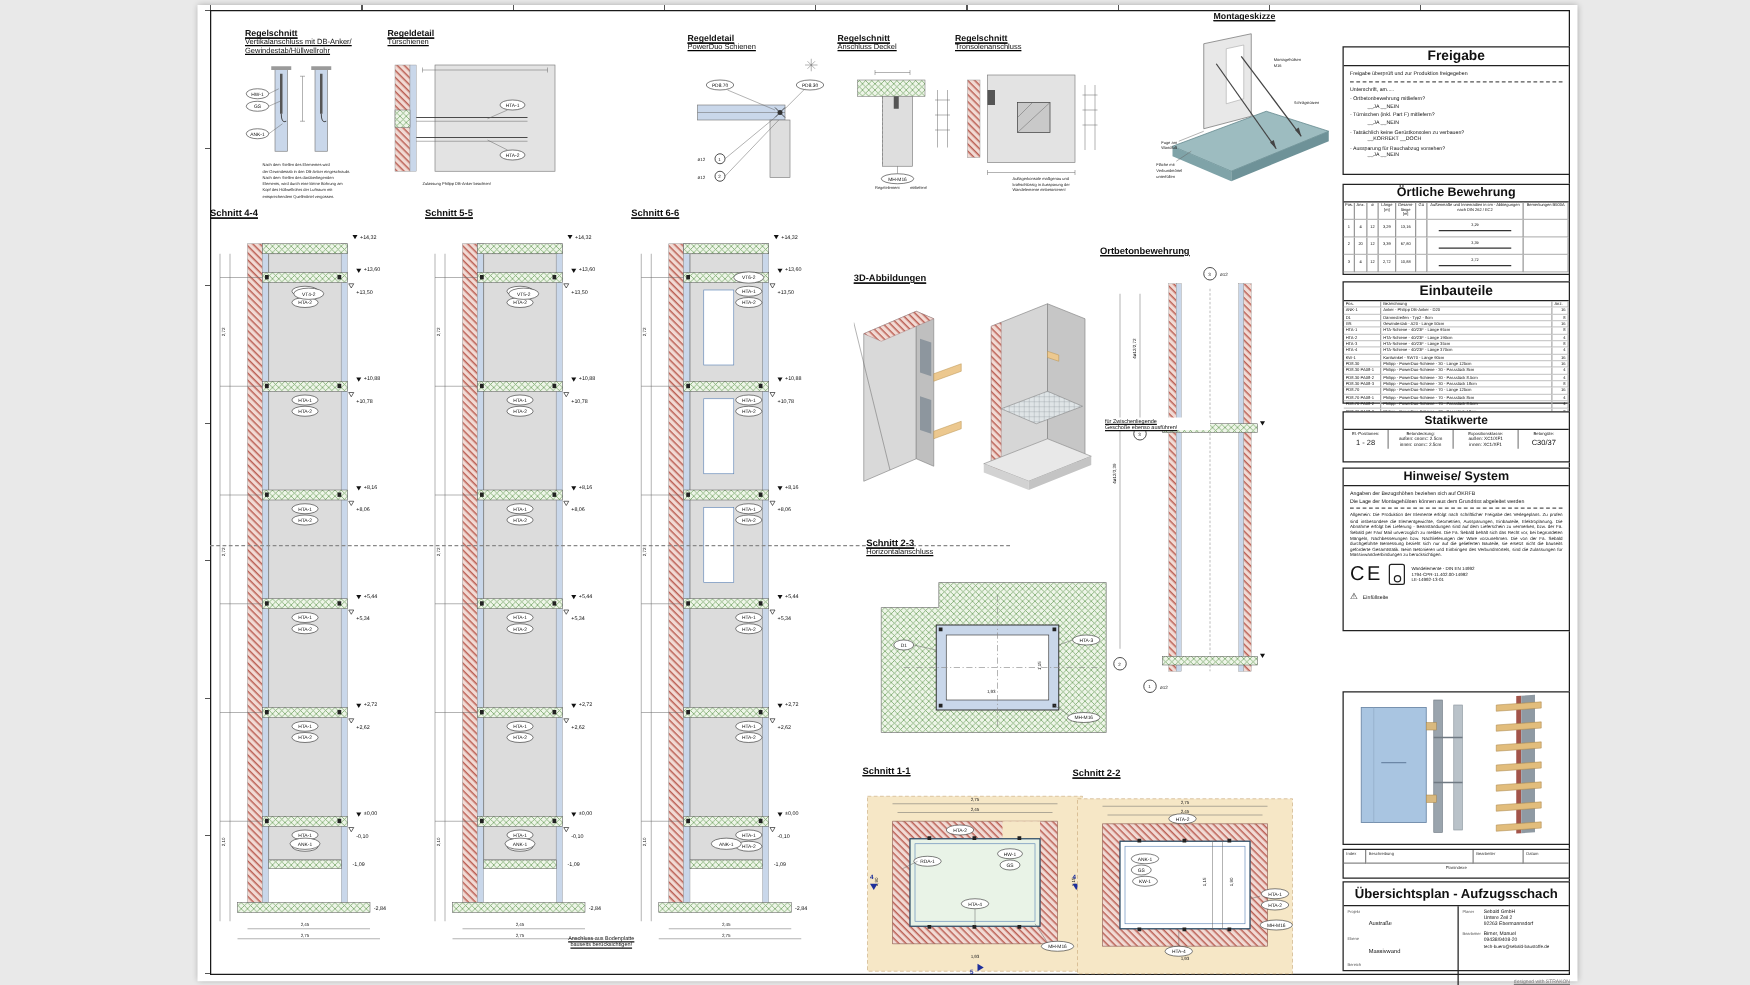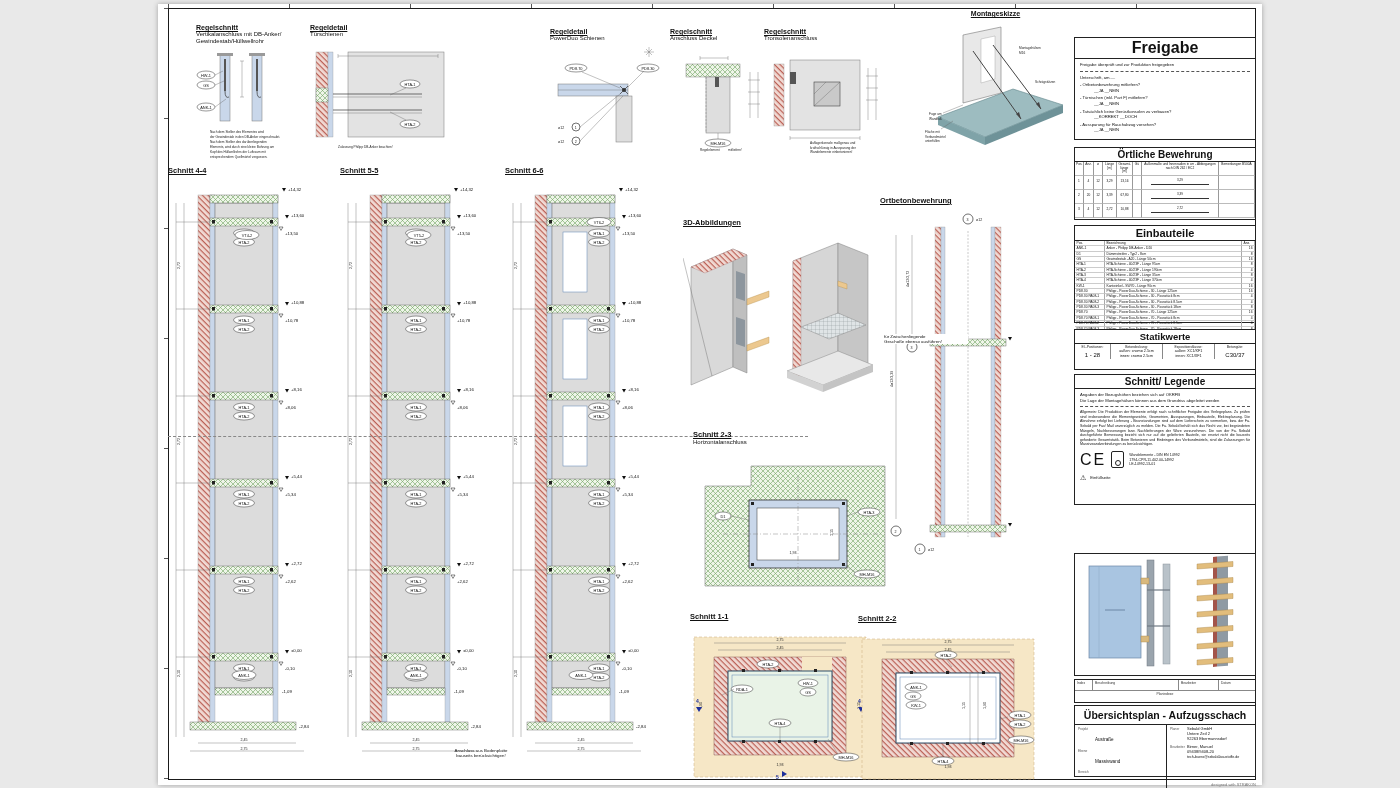--- a/index.html
+++ b/index.html
@@ -1,17 +1,17 @@
 <!DOCTYPE html>
 <html><head>
 <meta charset="utf-8">
 <style>
   html,body{margin:0;padding:0;background:#e9e9e9;font-family:"Liberation Sans",sans-serif;}
   .stage{position:relative;width:1400px;height:788px;background:#e9e9e9;overflow:hidden;}
-  .abs{position:absolute;}
+  .abs{position:absolute;text-decoration:underline;}
   .sheet{position:absolute;left:158px;top:4px;width:1104px;height:781px;background:#fff;box-shadow:0 0 5px rgba(0,0,0,.3);}
   .frame{position:absolute;left:10px;top:4px;right:6px;bottom:5px;border:1.5px solid #1a1a1a;}
   .ticksTop{position:absolute;left:10px;top:0px;width:1088px;height:4px;background:repeating-linear-gradient(90deg,#555 0 1px,transparent 1px 121px);}
   .ticksLeft{position:absolute;left:6px;top:4px;width:4px;height:772px;background:repeating-linear-gradient(180deg,#555 0 1px,transparent 1px 110px);}
   .dtl{font-size:7px;font-weight:700;text-decoration:underline;color:#111;}
   .dsb{font-size:6px;color:#111;line-height:6.8px;}
   .stl{font-size:7.5px;font-weight:700;text-decoration:underline;color:#111;margin-bottom:2px;}
   .note2{font-size:4.4px;line-height:5.2px;color:#111;}
   .center{text-align:center;}
   svg{display:block;}
@@ -913,21 +913,21 @@
           <line x1="85" y1="132" x2="85" y2="120" class="thin"></line>
     </svg>
   </div>
 
   <div class="abs note2 center" style="left:238px;top:744px;width:170px;">
     <div>Anschluss aus Bodenplatte</div>
         <div>bauseits berücksichtigen!</div>
   </div>
 
   <div class="rbox" style="top:33px;height:103px;">
-    <div class="rt" style="font-size:16px;">Freigabe</div>
+    <div class="rt" style="font-size:11px;">Freigabe</div>
     <div class="pad small">
       <div>Freigabe überprüft und zur Produktion freigegeben</div>
       <div class="dashedline"></div>
       <div>Unterschrift, am.....</div>
       <div>
 
       <div class="qa">
           <div class="q">- Ortbetonbewehrung mitliefern?</div>
           <div class="a">__JA  __NEIN</div>
         </div>
@@ -1072,21 +1072,21 @@
             <div class="sv2">innen: XC1/XF1</div>
           </div>
       <div class="scell" style="border-right:none">
             <div class="sh">Betongüte:</div>
             <div class="sv1">C30/37</div>
           </div>
     </div>
   </div>
 
   <div class="rbox" style="top:370px;height:131px;">
-    <div class="rt" style="font-size:10px;">Schnitt/ Legende</div>
+    <div class="rt" style="font-size:10px;">Hinweise/ System</div>
     <div class="pad">
       <div class="small">Angaben der Bezugshöhen beziehen sich auf OKRFB</div>
       <div class="small">Die Lage der Montagehülsen können aus dem Grundriss abgeleitet werden</div>
       <div class="dashedline"></div>
       <div class="tiny" style="text-align:justify">Allgemein: Die Produktion der Elemente erfolgt nach schriftlicher Freigabe des Verlegeplans. Zu prüfen sind insbesondere die Elementgewichte, Geometrien, Aussparungen, Einbauteile, Elektroplanung. Die Abnahme erfolgt bei Lieferung - Beanstandungen sind auf dem Lieferschein zu vermerken, bzw. der Fa. Sebald per Fax/ Mail unverzüglich zu melden. Die Fa. Sebald behält sich das Recht vor, bei begründeten Mängeln, Nachbesserungen bzw. Nachlieferungen der Ware vorzunehmen. Die von der Fa. Sebald durchgeführte Bemessung bezieht sich nur auf die gelieferten Bauteile, sie ersetzt nicht die bauseits geforderte Gesamtstatik. Beim Betonieren und Einbringen des Verbundmörtels, sind die Zulassungen für Massivwandverbindungen zu berücksichtigen.</div>
       <div class="cerow">
         <span class="ce">CE</span>
         <span class="certicon"></span>
         <span class="tiny">
           <span style="display:block">Wandelemente - DIN EN 14992</span>

